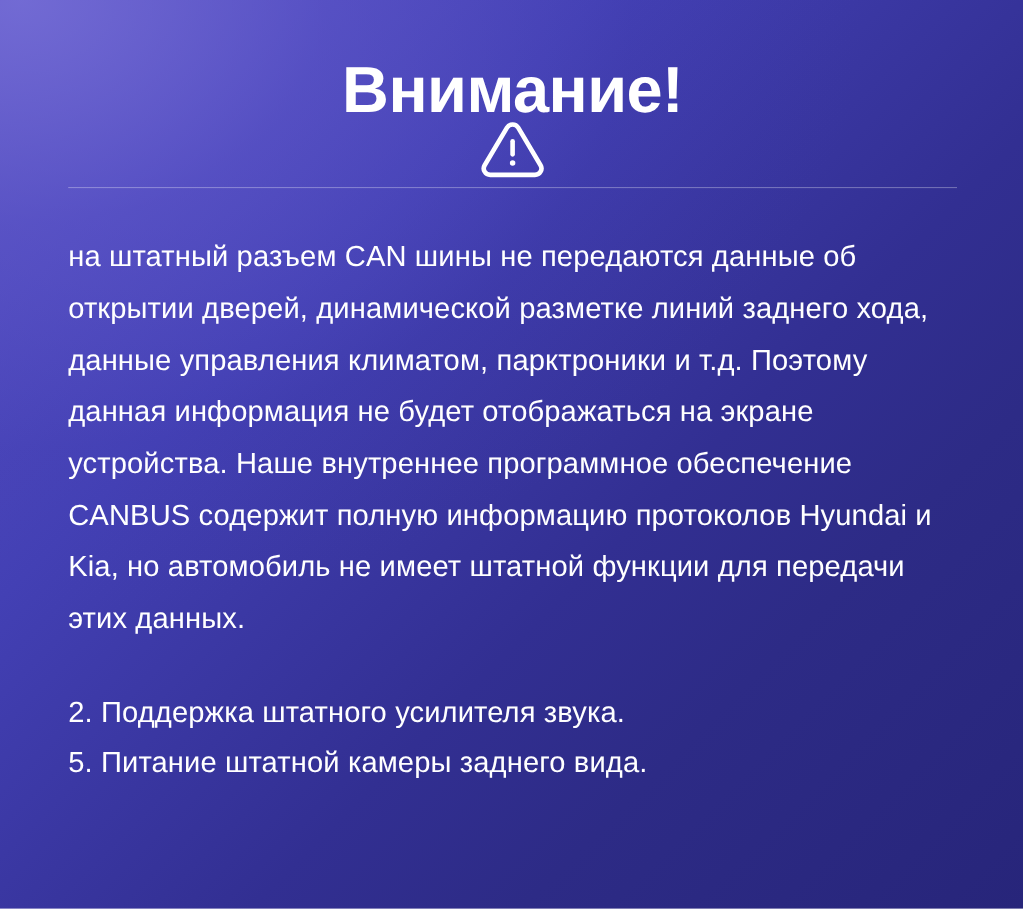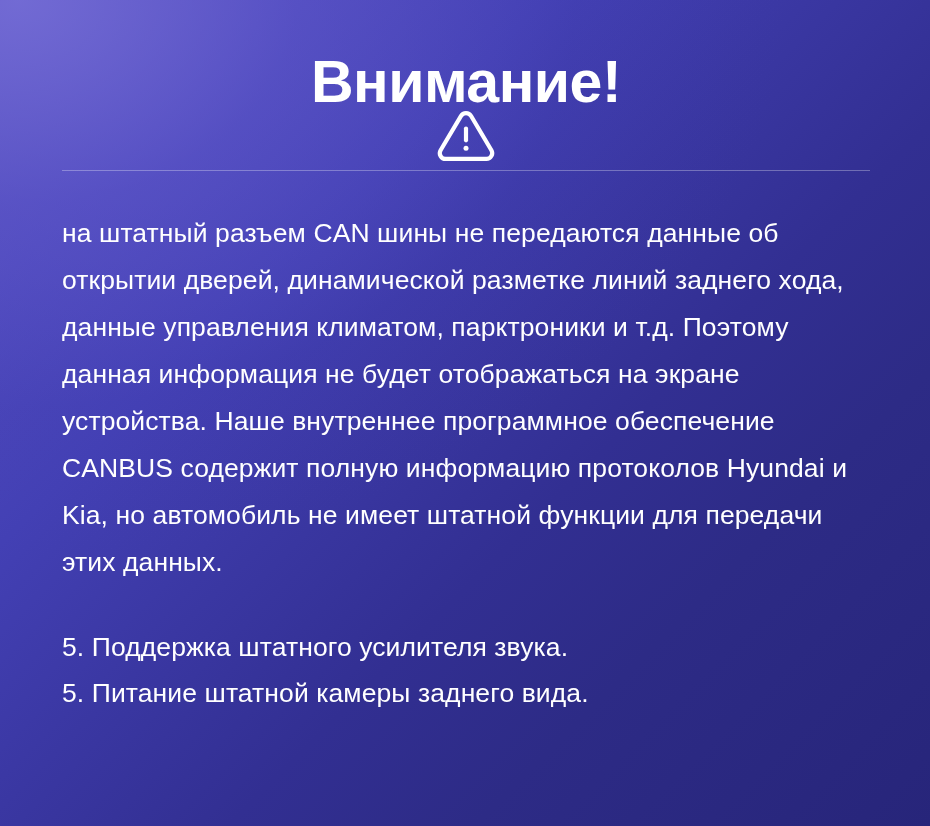--- a/index.html
+++ b/index.html
@@ -128,19 +128,19 @@
   </div>
 
   <div id="divider"></div>
 
   <div id="body-content">
 
     <p class="para" id="intro-paragraph">на штатный разъем CAN шины не передаются данные об открытии дверей, динамической разметке линий заднего хода, данные управления климатом, парктроники и т.д. Поэтому данная информация не будет отображаться на экране устройства. Наше внутреннее программное обеспечение CANBUS содержит полную информацию протоколов Hyundai и Kia, но автомобиль не имеет штатной функции для передачи этих данных.</p>
 
 
     <ul id="feature-list">
-      <li>5. Поддержка штатного усилителя звука.</li>
+      <li>2. Поддержка штатного усилителя звука.</li>
       <li>5. Питание штатной камеры заднего вида.</li>
     </ul>
 
   </div>
 
 </div>
 
 </body></html>

